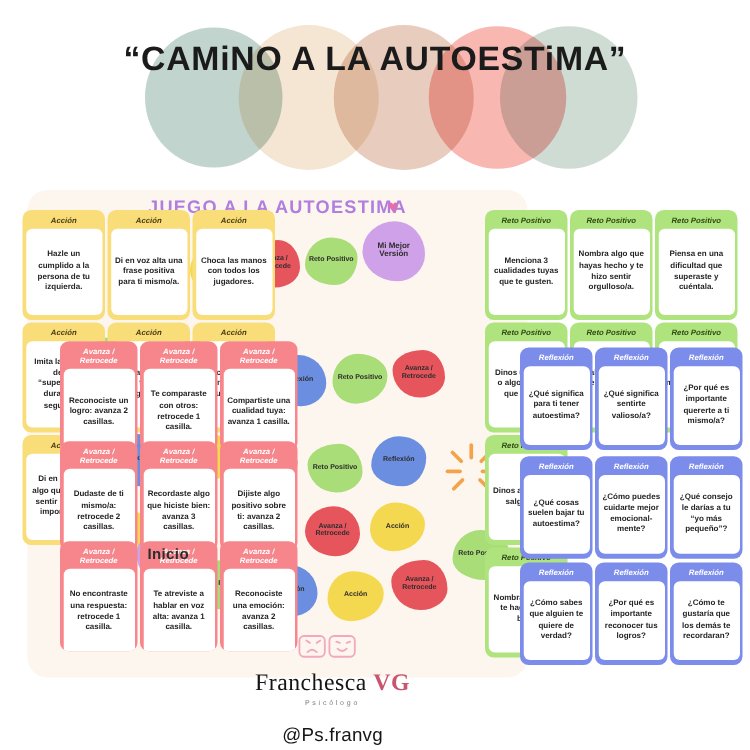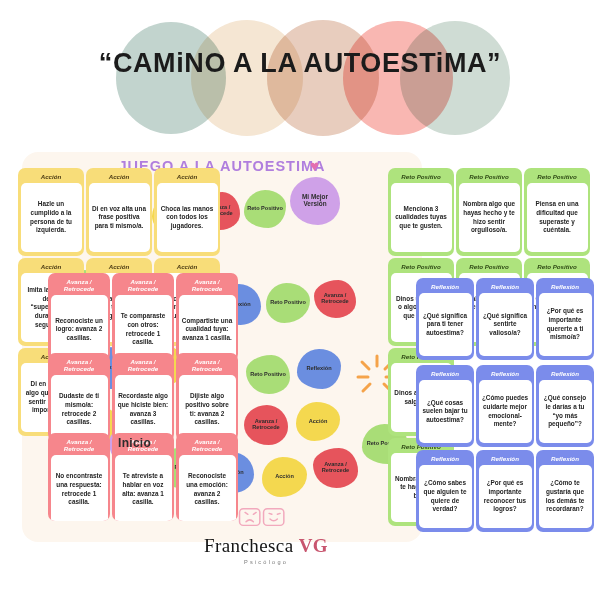--- a/index.html
+++ b/index.html
@@ -11,21 +11,21 @@
   }
 
   
   #header{position:absolute;left:0;top:0;width:600px;height:140px;}
   .hcircle{position:absolute;border-radius:50%;mix-blend-mode:multiply;}
   #title-block{
     position:absolute;left:0;top:30px;width:600px;text-align:center;
     z-index:5;color:#1b1b1b;
   }
   #title-line1{font-size:27px;font-weight:700;letter-spacing:1.5px;line-height:1.15;}
-  #title-line2{font-size:27px;font-weight:700;letter-spacing:0.6px;line-height:1.3;margin-top:16px;}
+  #title-line2{font-size:27px;font-weight:700;letter-spacing:0.6px;line-height:1.3;margin-top:0;}
 
   
   #board{
     position:absolute;left:22px;top:152px;width:400px;height:390px;
     background:#fdf6ee;border-radius:16px;
   }
   #board-title{
     position:absolute;left:0;top:6px;width:400px;text-align:center;
     font-size:14.5px;font-weight:700;color:#b07ede;letter-spacing:1px;
   }
@@ -311,13 +311,14 @@
       <path d="M10 3 h14 a4 4 0 0 1 4 4 v10 a4 4 0 0 1 -4 4 h-14 a4 4 0 0 1 -4 -4 v-10 a4 4 0 0 1 4 -4 z"></path>
       <path d="M36 3 h14 a4 4 0 0 1 4 4 v10 a4 4 0 0 1 -4 4 h-14 a4 4 0 0 1 -4 -4 v-10 a4 4 0 0 1 4 -4 z"></path>
       <path d="M12 7 l3 2 M24 7 l-3 2" stroke-linecap="round"></path>
       <path d="M13 17 q4 -4 8 0" stroke-linecap="round"></path>
       <path d="M38 8 l3 1 M50 8 l-3 1" stroke-linecap="round"></path>
       <path d="M39 14 q4 4 8 0" stroke-linecap="round"></path>
     </g>
   </svg>
   <div id="brand-name"><span>Franchesca </span><span id="brand-vg">VG</span></div>
   <div id="brand-sub">Psicólogo</div>
+  <div id="handle">@Ps.franvg</div>
 </div>
 
 </body></html>

